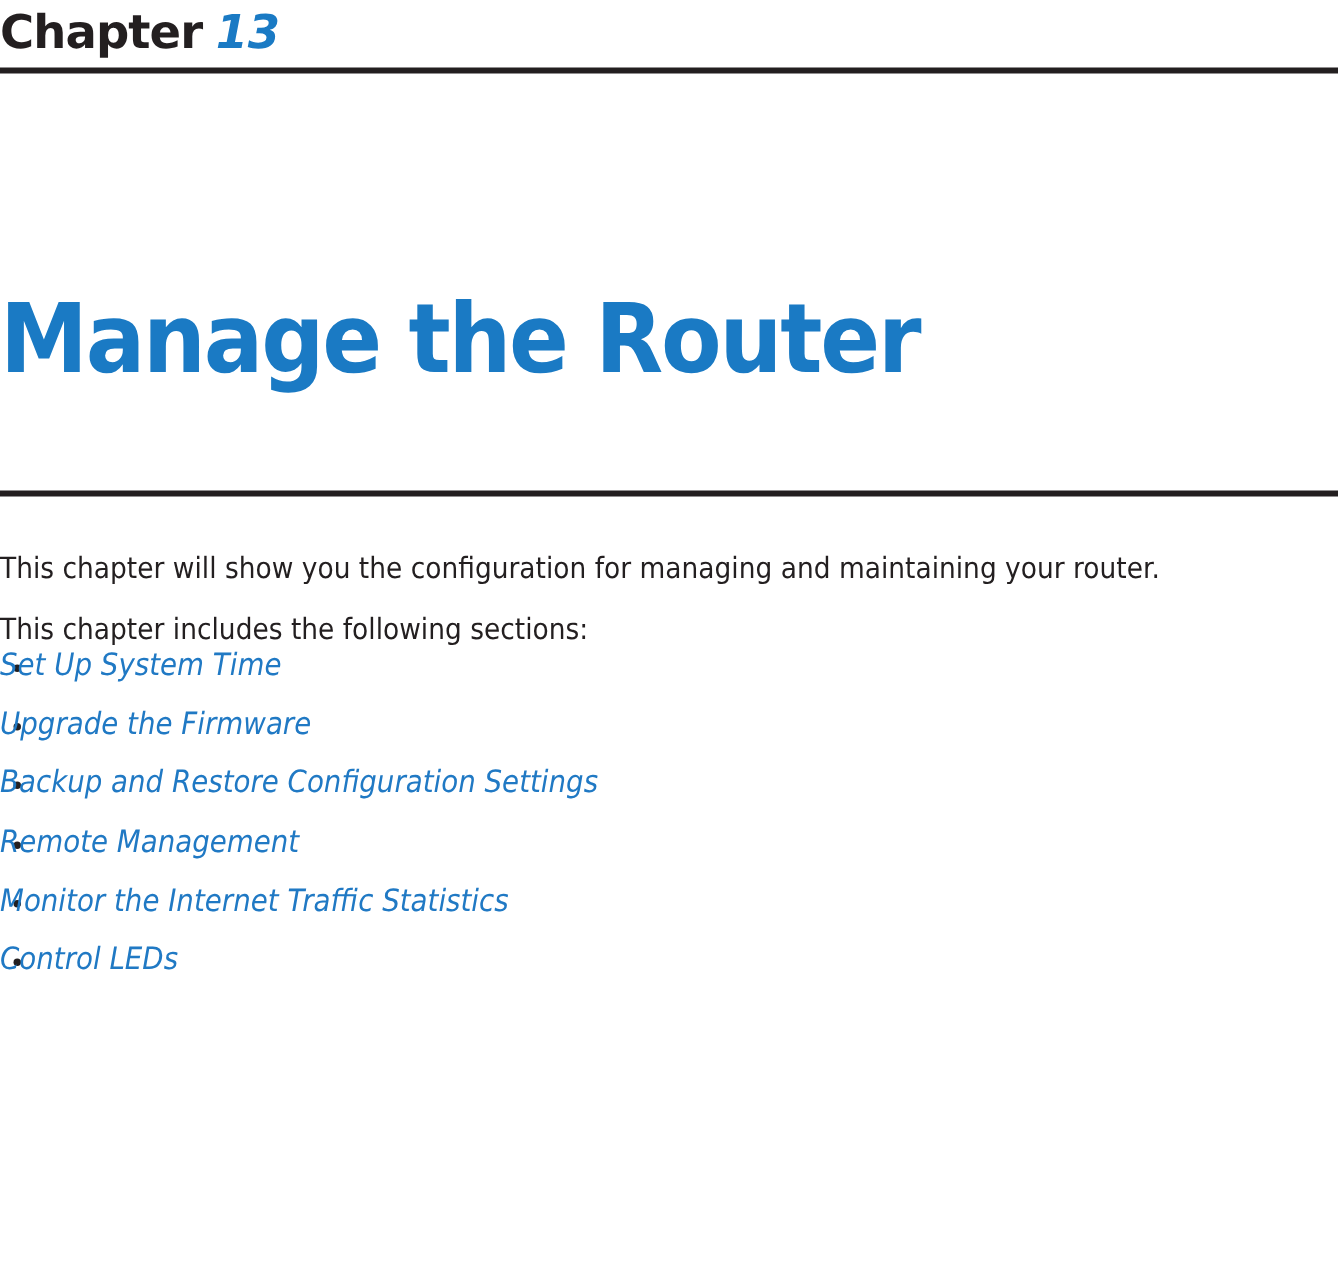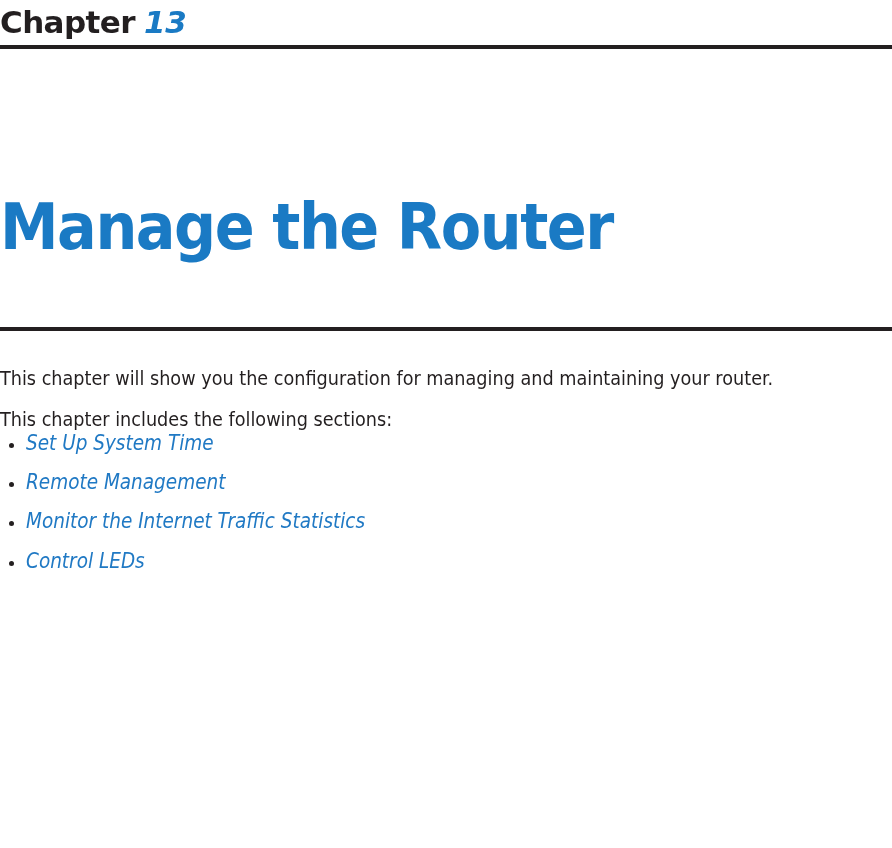--- a/index.html
+++ b/index.html
@@ -102,21 +102,20 @@
     left: 0px;
     top: 431px;
     width: 892px;
     margin: 0;
     padding: 0;
     list-style: none;
   }
   .section-item {
     position: relative;
     height: 39.2px;
-    padding-left: 26px;
     box-sizing: border-box;
   }
   .bullet-dot {
     position: absolute;
     left: 9px;
     top: 12px;
     width: 5px;
     height: 5px;
     border-radius: 50%;
     background: #231f20;
@@ -154,20 +153,28 @@
 
   <p class="intro intro-2">This chapter includes the following sections:</p>
 
   <ul class="section-list">
     <li class="section-item">
       <span class="bullet-dot"></span>
       <span class="section-link">Set Up System Time</span>
     </li>
     <li class="section-item">
       <span class="bullet-dot"></span>
+      <span class="section-link">Upgrade the Firmware</span>
+    </li>
+    <li class="section-item">
+      <span class="bullet-dot"></span>
+      <span class="section-link">Backup and Restore Configuration Settings</span>
+    </li>
+    <li class="section-item">
+      <span class="bullet-dot"></span>
       <span class="section-link">Remote Management</span>
     </li>
     <li class="section-item">
       <span class="bullet-dot"></span>
       <span class="section-link">Monitor the Internet Traffic Statistics</span>
     </li>
     <li class="section-item">
       <span class="bullet-dot"></span>
       <span class="section-link">Control LEDs</span>
     </li>

